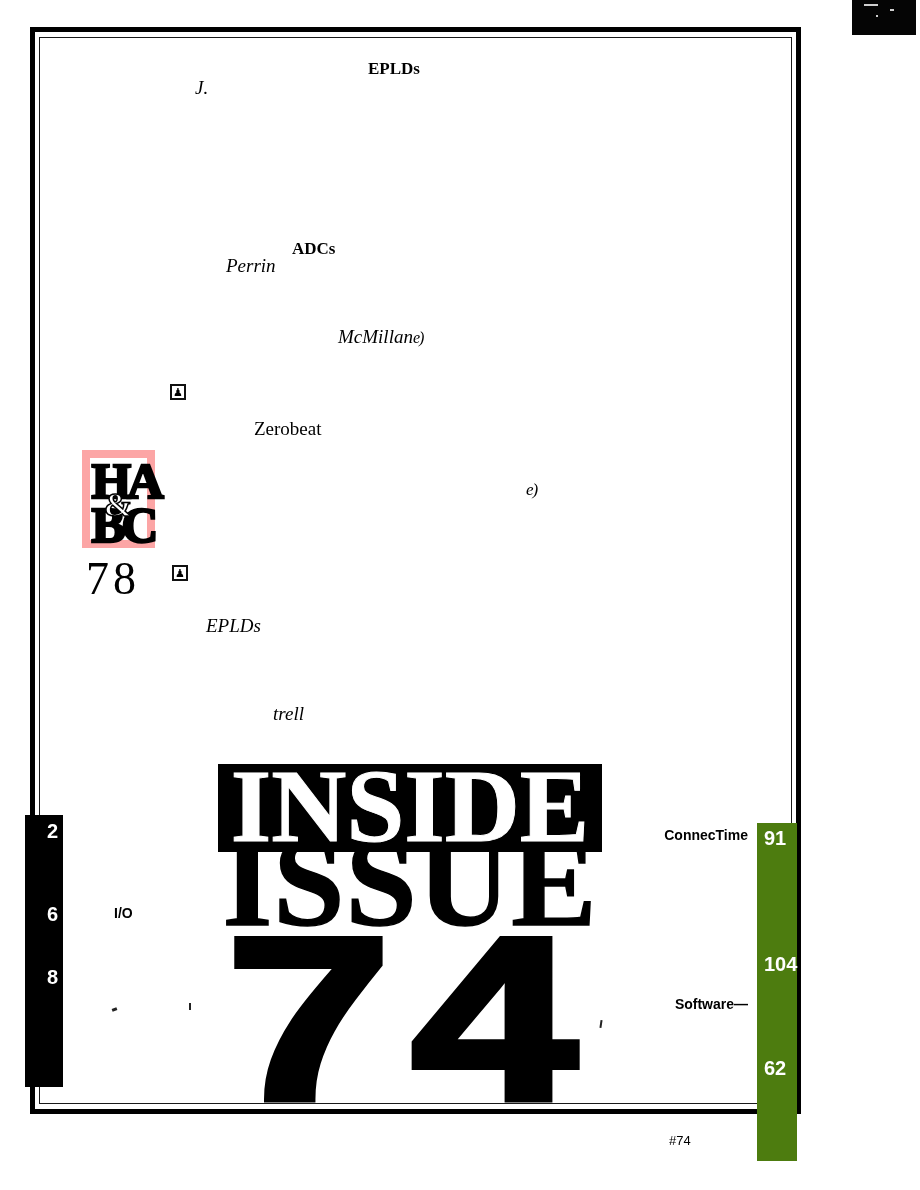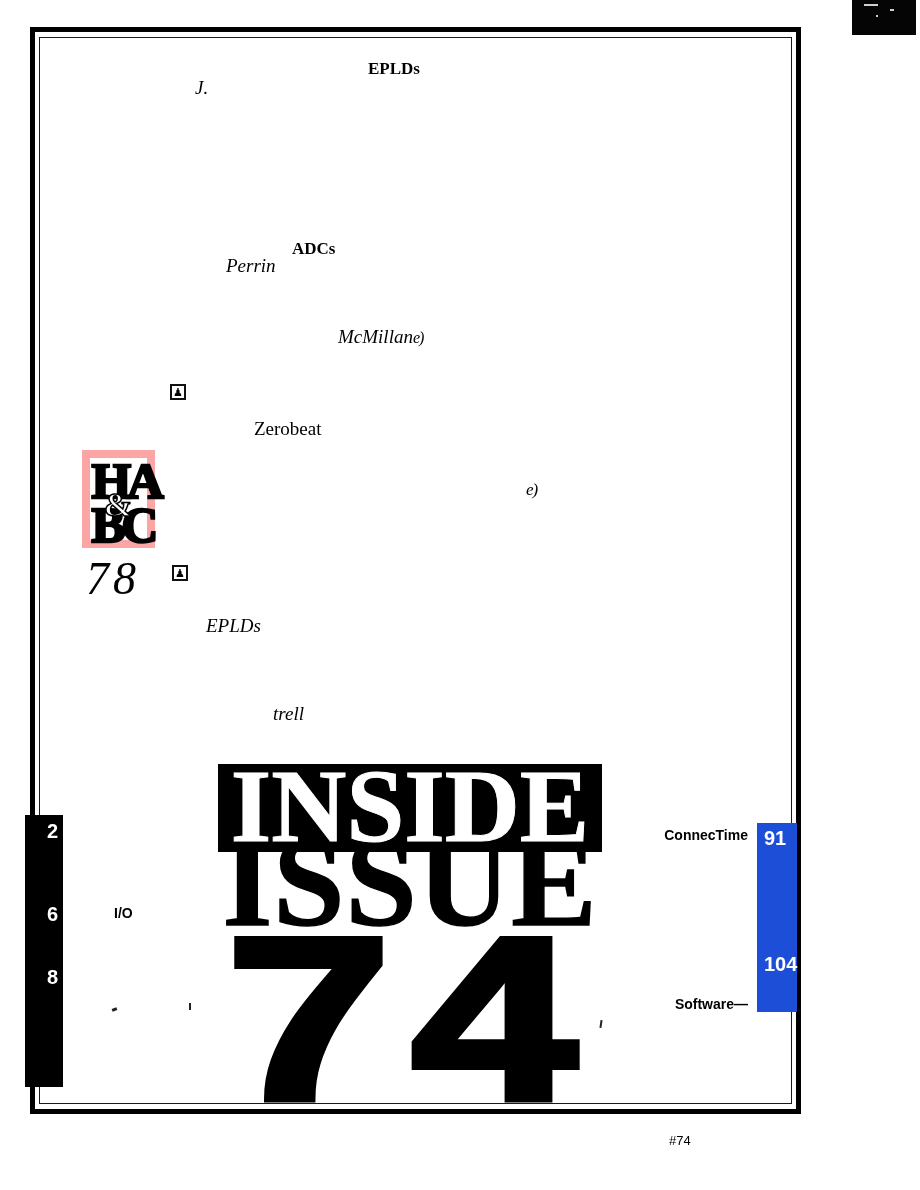--- a/index.html
+++ b/index.html
@@ -47,21 +47,21 @@
     line-height:44px; letter-spacing:-4px; text-align:center;
     transform:scaleX(1.02); -webkit-text-stroke:2.5px #000;
   }
   .logo .amp {
     position:absolute; left:14px; top:28px; font-size:34px; font-weight:bold;
     color:#fff; -webkit-text-stroke:1.5px #000;
     text-shadow:0 0 1px #000; z-index:3; font-family:"Liberation Serif", serif;
   }
   .page-78 {
     left:86px; top:552px; font-family:"Liberation Serif", serif;
-    font-style:italic; font-size:46px; letter-spacing:4px;
+    font-size:46px; letter-spacing:4px;
   }
 
   
   .inside-banner {
     left:218px; top:764px; width:384px; height:88px; background:#000;
     display:flex; align-items:center; justify-content:center; z-index:4;
   }
   .inside-banner .txt {
     color:#fff; font-family:"Liberation Serif", serif; font-weight:bold;
     font-size:104px; line-height:88px; letter-spacing:0px;
@@ -78,21 +78,21 @@
     line-height:1; letter-spacing:16px; -webkit-text-stroke:7px #000;
     transform:scaleX(1.28); transform-origin:left top; z-index:5;
   }
 
   
   .left-rail { left:25px; top:815px; width:38px; height:272px; background:#000; z-index:6; }
   .rail-num {
     position:absolute; color:#fff; font-family:"Liberation Sans", sans-serif;
     font-weight:bold; font-size:20px; line-height:1;
   }
-  .right-rail { left:757px; top:823px; width:40px; height:189px; background:#1d4ed8; z-index:6; }
+  .right-rail { left:757px; top:823px; width:40px; height:338px; background:#4d7c0f; z-index:6; }
 
   .sans-label { font-family:Liberation Sans, sans-serif; font-weight:bold; font-size:14px; }
   .rail-caption { text-align:right; width:120px; }
 
   .footer-tag { left:669px; top:1133px; font-family:"Liberation Sans", sans-serif; font-weight:normal; font-size:13px; }
 
   
   .artifact { position:absolute; background:#222; }
 </style>
 </head>
@@ -151,21 +151,21 @@
   <div class="abs left-rail">
     <div class="rail-num" style="right:5px;top:6px;">2</div>
     <div class="rail-num" style="right:5px;top:89px;">6</div>
     <div class="rail-num" style="right:5px;top:152px;">8</div>
   </div>
   <div class="abs sans-label" style="left:114px;top:905px;">I/O</div>
 
   <div class="abs right-rail">
     <div class="rail-num" style="left:7px;top:5px;">91</div>
     <div class="rail-num" style="left:7px;top:131px;">104</div>
-    <div class="rail-num" style="left:7px;top:235px;">47</div>
+    <div class="rail-num" style="left:7px;top:235px;">62</div>
   </div>
   <div class="abs sans-label rail-caption" style="left:628px;top:827px;">ConnecTime</div>
   <div class="abs sans-label rail-caption" style="left:628px;top:996px;">Software—</div>
 
   <div class="abs footer-tag">#74</div>
 
   <div class="artifact" style="left:112px;top:1008px;width:5px;height:3px;transform:rotate(-20deg);"></div>
   <div class="artifact" style="left:189px;top:1003px;width:2px;height:7px;"></div>
   <div class="artifact" style="left:600px;top:1020px;width:2px;height:8px;transform:rotate(8deg);"></div>
 

